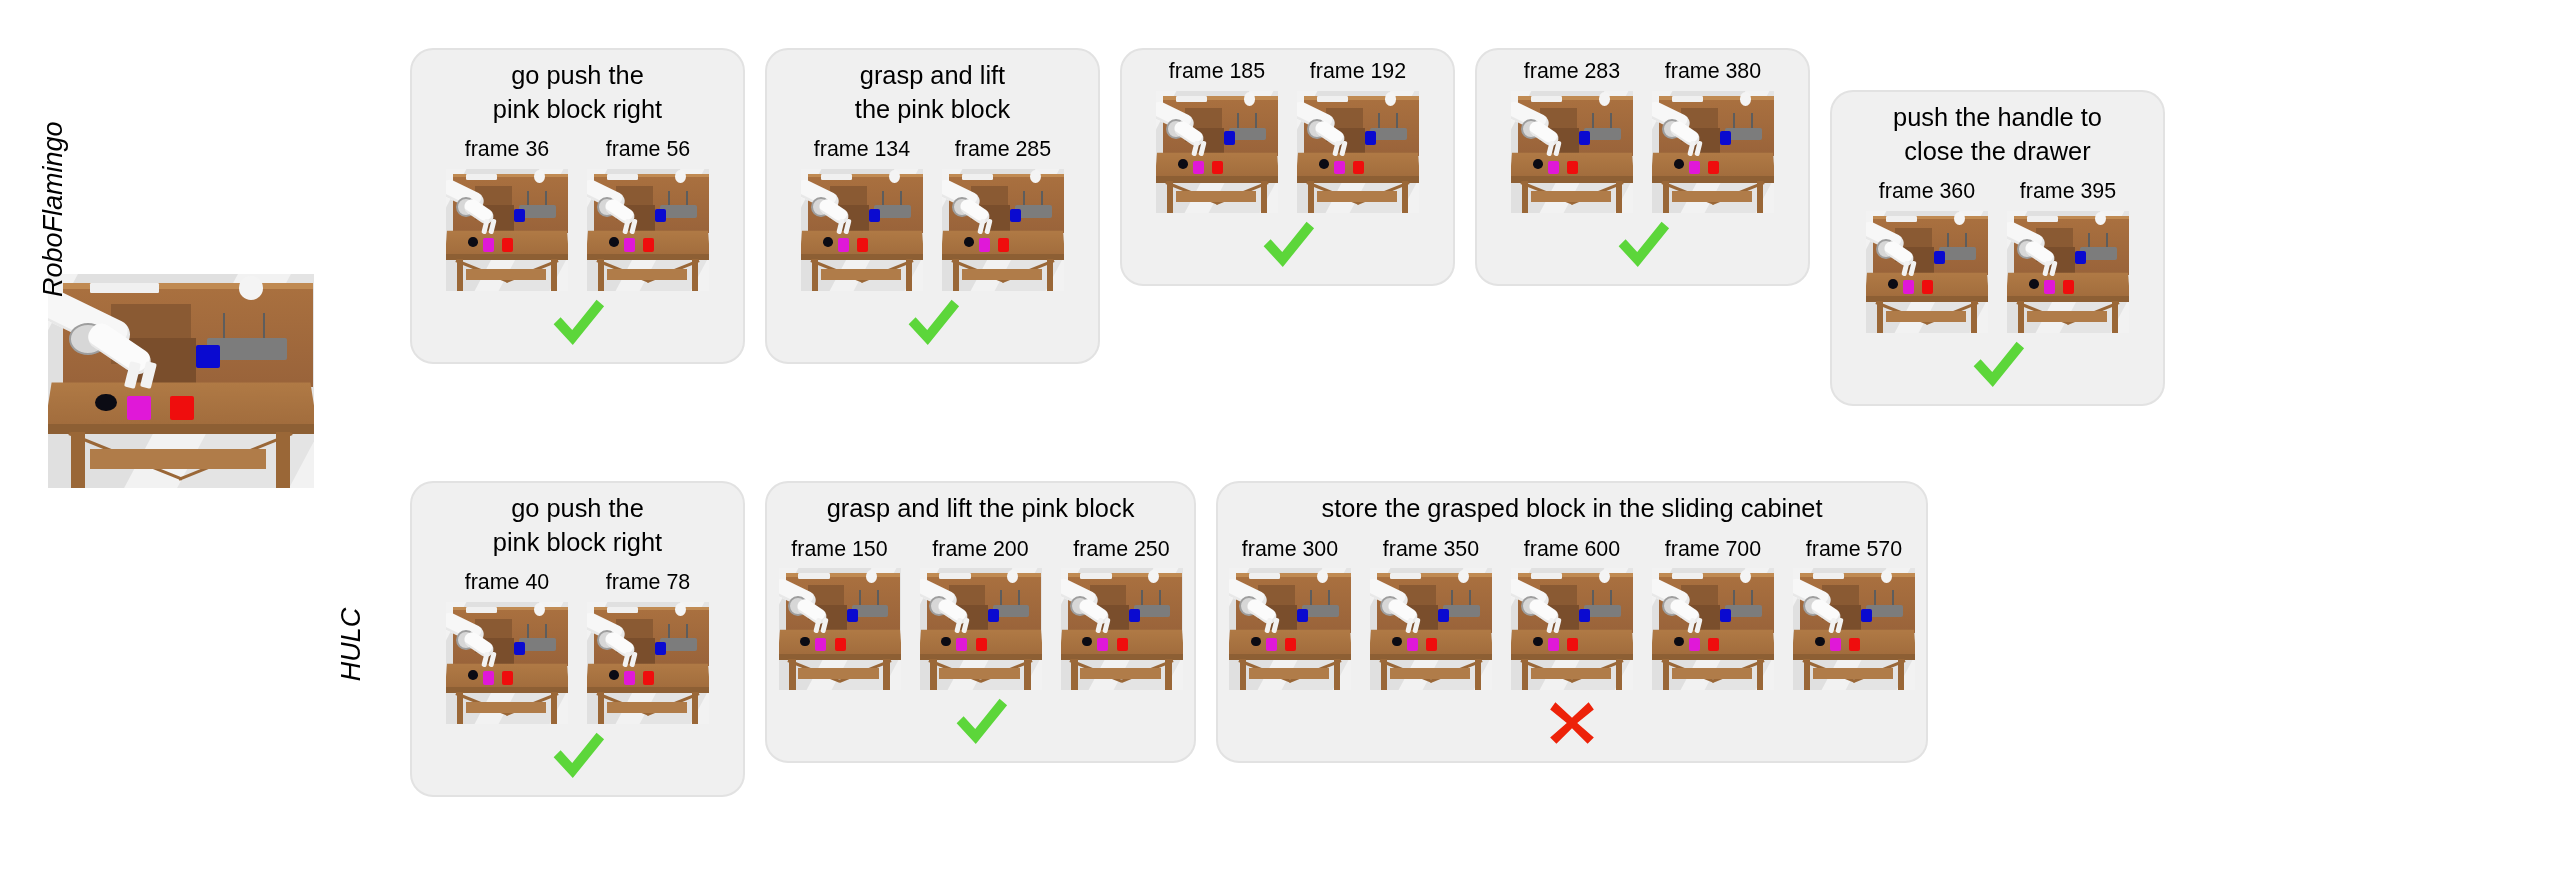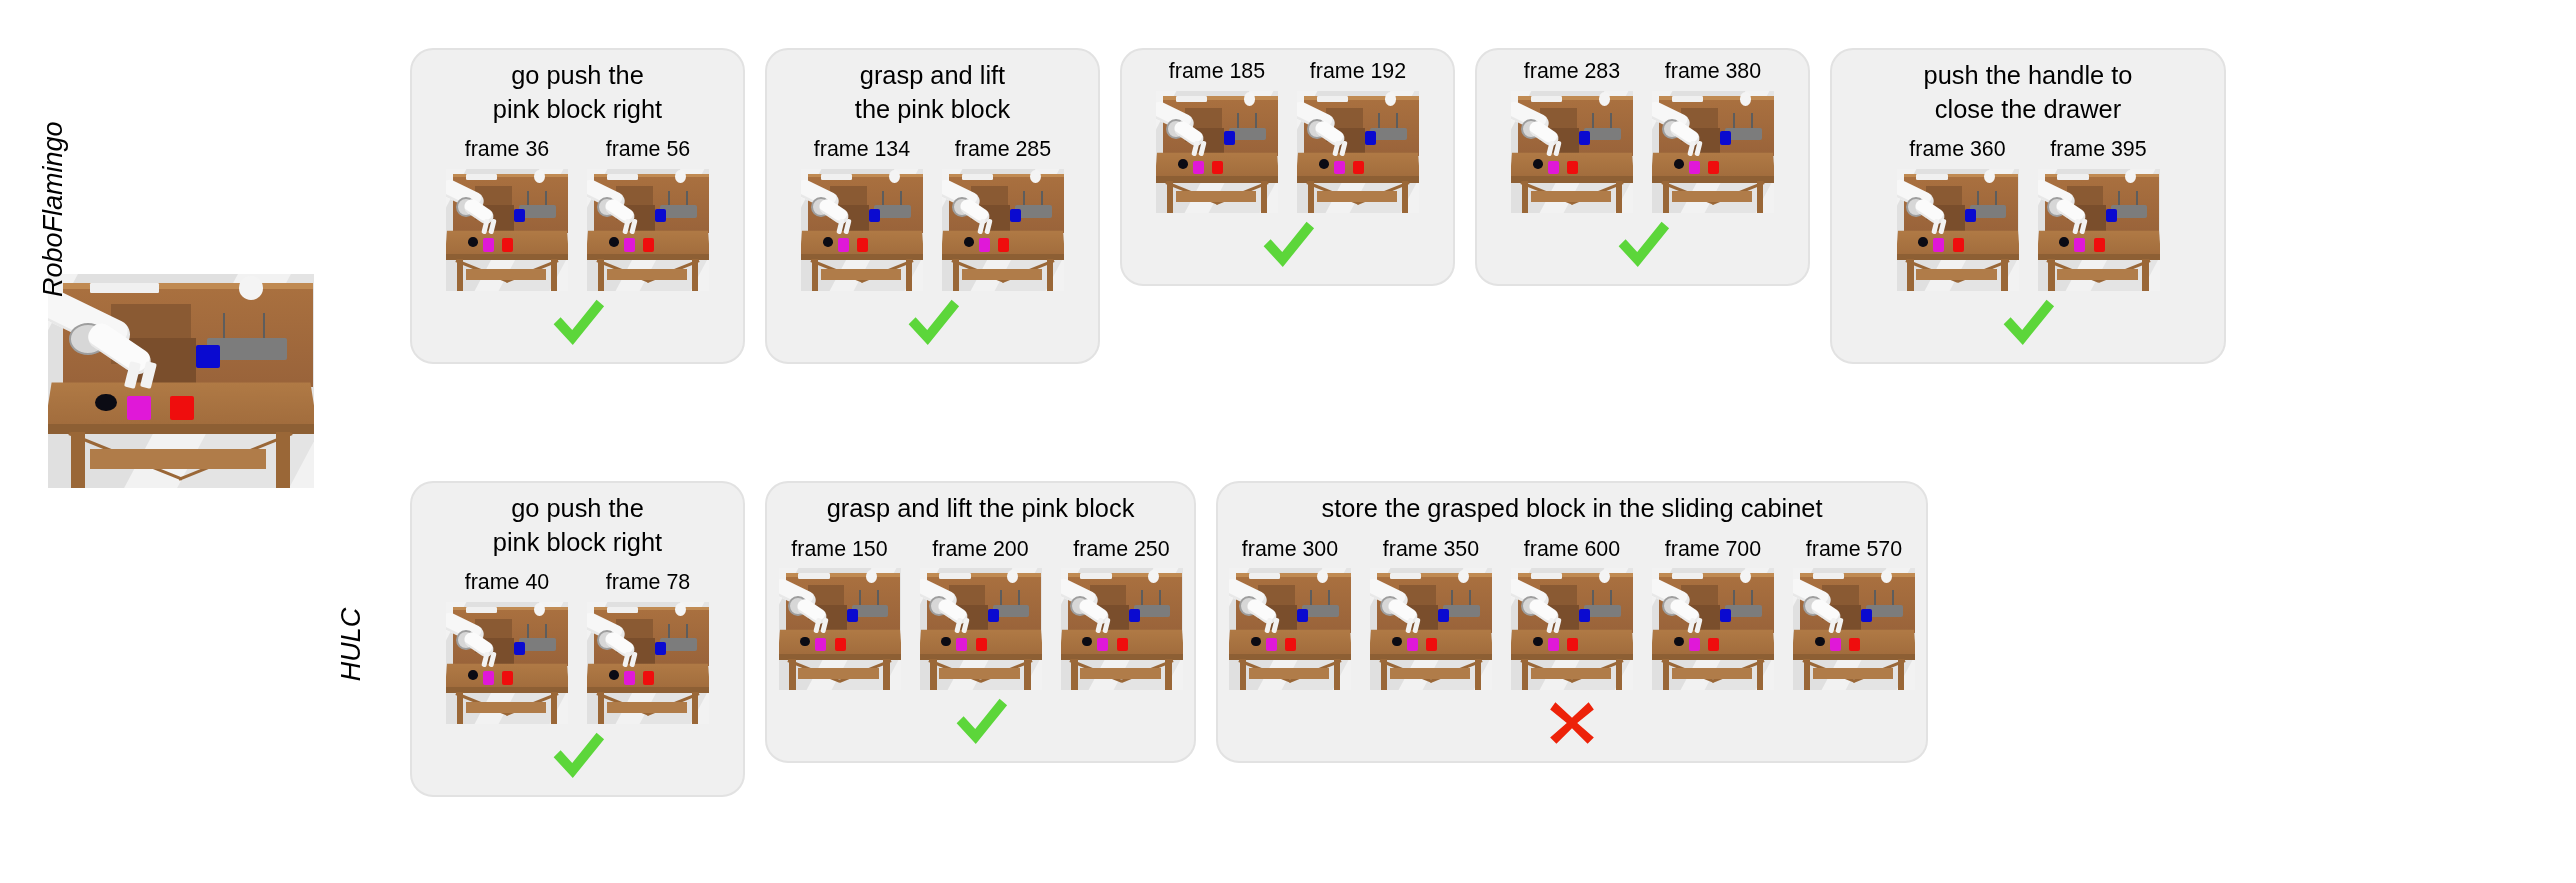--- a/index.html
+++ b/index.html
@@ -510,21 +510,21 @@
             <div class="grip-b" style="left:36%;top:41%;width:4%;height:12%;transform:rotate(14deg);"></div>
           </div>
         </div>
       </div>
       <div class="verdict">
         <svg width="58" height="58" viewBox="0 0 100 100" aria-hidden="true">
           <path d="M8 52 L20 40 L40 62 L82 10 L95 21 L41 88 Z" fill="#5CD63A"></path>
         </svg>
       </div>
     </div>
-    <div class="panel" style="width: 396px;">
+    <div class="panel" style="width: 335px; margin-top: 42px;">
       <div class="panel-instruction">push the handle to
 close the drawer</div>
       <div class="frames">
         <div class="frame-cell">
           <div class="frame-label">frame 360</div>
           <div class="scene">
             <div class="sky"></div>
             <div class="floor-a"></div>
             <div class="floor-b"></div>
             <div class="backwall-top"></div>

